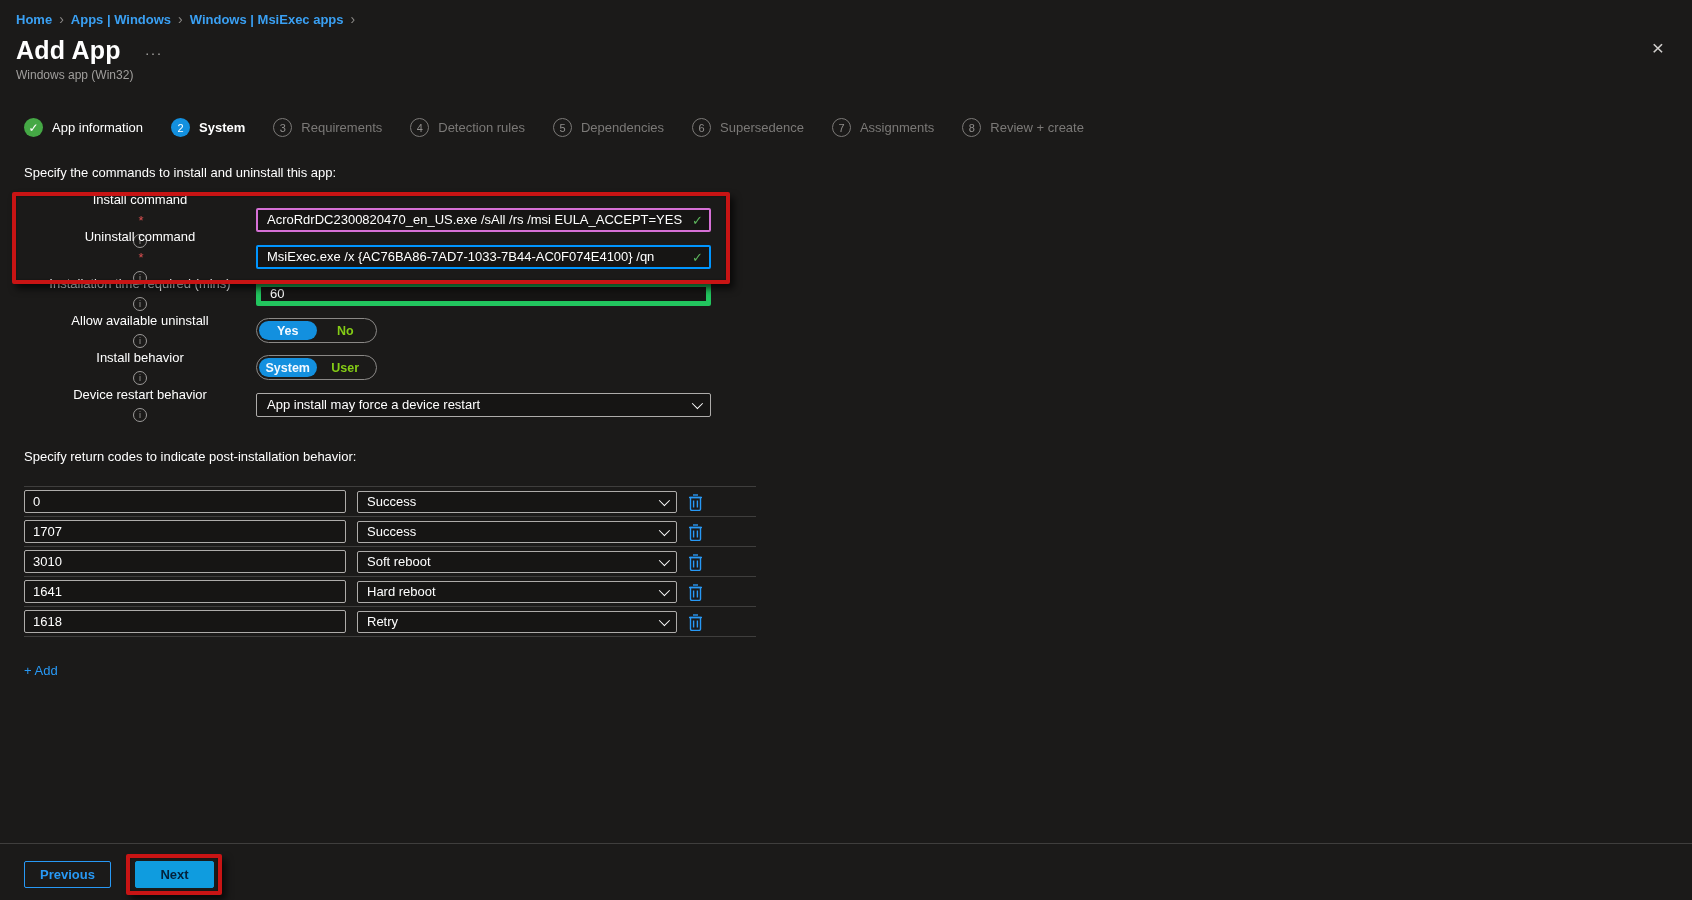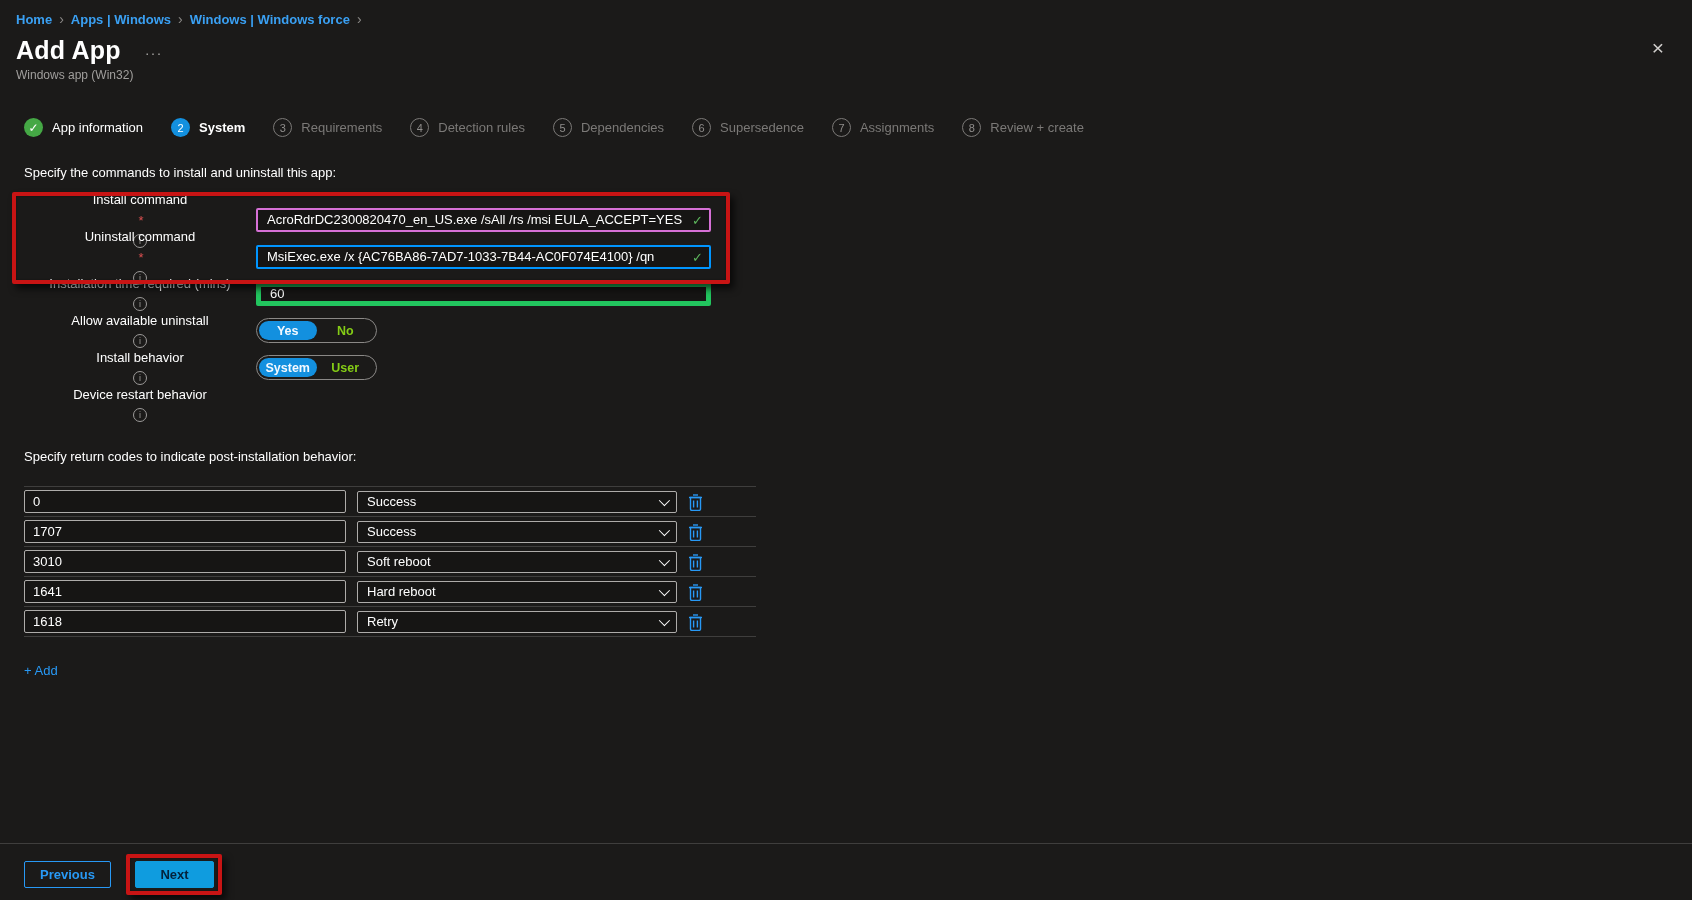--- a/index.html
+++ b/index.html
@@ -155,21 +155,21 @@
   .annotation-next { left: -9px; top: -7px; width: 96px; height: 41px; }
 </style>
 </head>
 <body>
 
 <div class="breadcrumb">
   <span class="crumb">Home</span>
   <span class="crumb-sep">›</span>
   <span class="crumb">Apps | Windows</span>
   <span class="crumb-sep">›</span>
-  <span class="crumb">Windows | Windows force</span>
+  <span class="crumb">Windows | MsiExec apps</span>
   <span class="crumb-sep">›</span>
 </div>
 
 <div class="header-row">
   <span class="page-title">Add App</span>
   <span class="overflow-btn">···</span>
 </div>
 <div class="subtitle">Windows app (Win32)</div>
 <span class="close-btn">×</span>
 
@@ -266,20 +266,24 @@
     <div class="toggle">
       <span class="toggle-opt selected">System</span>
       <span class="toggle-opt">User</span>
     </div>
   </div>
 
   <div class="form-row">
     <div class="label-wrap">
       <span>Device restart behavior</span>
       <span class="info-icon">i</span>
+    </div>
+    <div class="dropdown">
+      <span>App install may force a device restart</span>
+      <span class="chev"></span>
     </div>
   </div>
 
   <div class="section-heading second">Specify return codes to indicate post-installation behavior:</div>
 
   <div class="rc-table">
     <div class="rc-sep"></div>
 
     <div class="rc-row">
       <input class="rc-input" value="0" style="">

